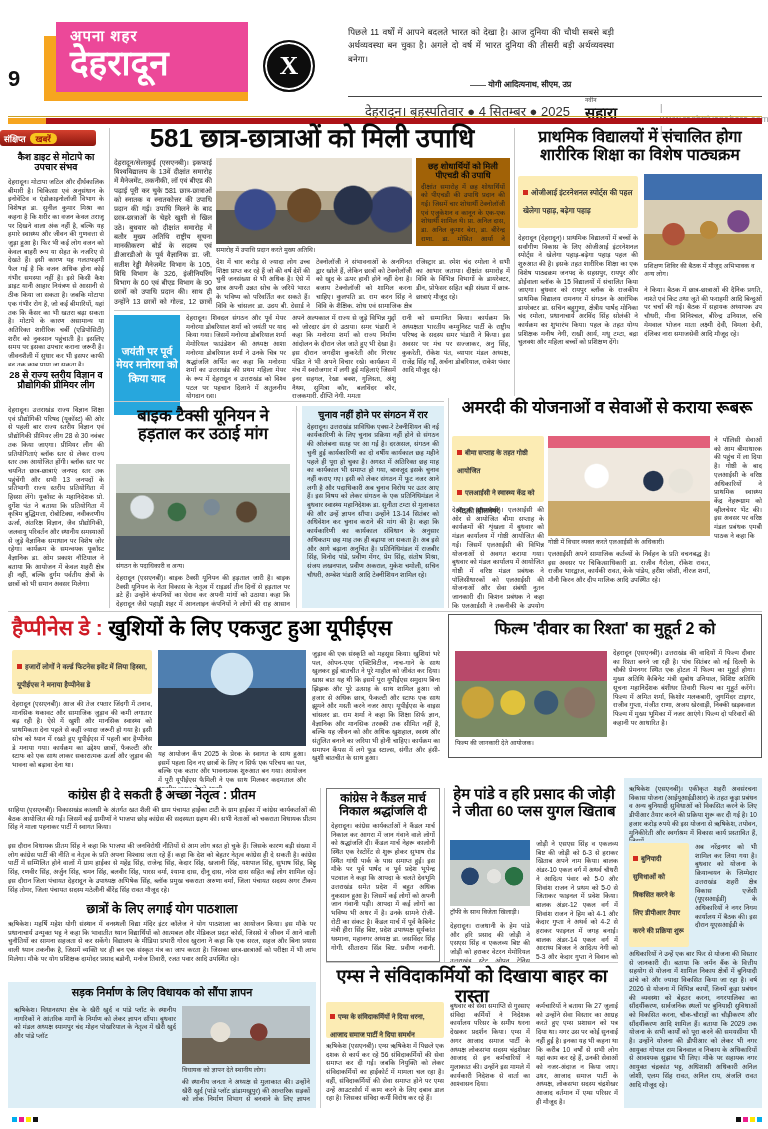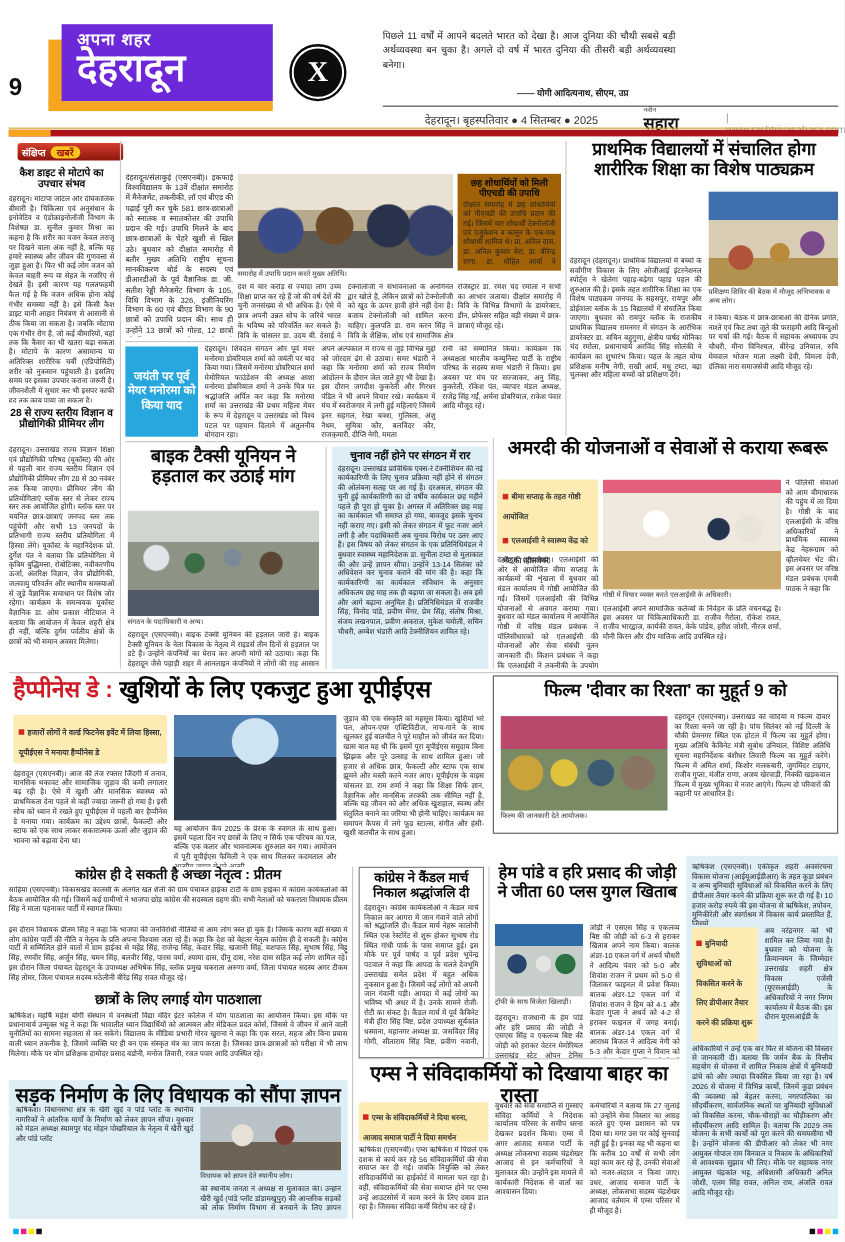--- a/index.html
+++ b/index.html
@@ -64,76 +64,80 @@
   .vr{width:1px;}
   .hr{height:1px;}
 </style>
 </head>
 <body>
 
 <div class="page">
 
   <div class="abs" style="left:8px;top:66px;width:28px;font-size:22px;font-weight:bold;color:#111;">9</div>
   <div class="abs" style="left:44px;top:36px;width:14px;height:58px;background:#f6a51f;"></div>
-  <div class="abs" style="left:56px;top:22px;width:192px;height:70px;background:#6d28d9;color:#fff;padding:3px 0 0 14px;box-sizing:border-box;">
+  <div class="abs" style="left:56px;top:22px;width:192px;height:70px;background:#ec4899;color:#fff;padding:3px 0 0 14px;box-sizing:border-box;">
     <div style="font-size:15px;font-weight:bold;letter-spacing:1px;">अपना शहर</div>
     <div style="font-size:35px;font-weight:bold;line-height:1.05;">देहरादून</div>
   </div>
   <div class="abs" style="left:44px;top:92px;width:204px;height:9px;background:#f6a51f;"></div>
 
   <div class="abs" style="left:263px;top:40px;width:48px;height:48px;border-radius:50%;background:#0d0d0d;border:2px solid #0d0d0d;box-shadow:inset 0 0 0 2px #fff;display:flex;align-items:center;justify-content:center;">
     <span style="color:#fff;font-size:26px;font-weight:bold;font-family:'Liberation Serif',serif;">X</span>
   </div>
 
   <div class="abs" style="left:348px;top:26px;width:266px;font-size:8.6px;line-height:1.55;color:#222;text-align:justify;">पिछले 11 वर्षों में आपने बदलते भारत को देखा है। आज दुनिया की चौथी सबसे बड़ी अर्थव्यवस्था बन चुका है। अगले दो वर्ष में भारत दुनिया की तीसरी बड़ी अर्थव्यवस्था बनेगा।</div>
   <div class="abs" style="left:470px;top:78px;width:200px;font-size:8px;font-weight:bold;color:#222;">—— योगी आदित्यनाथ, सीएम, उप्र</div>
 
   <div class="abs divider hr" style="left:348px;top:96px;width:414px;background:#444;"></div>
 
-  <div class="abs" style="left:360px;top:102px;width:210px;font-size:10px;color:#333;text-align:center;">देहरादून। बृहस्पतिवार ●  4 सितम्बर ●  2025</div>
+  <div class="abs" style="left:360px;top:102px;width:210px;font-size:13px;color:#333;text-align:right;">देहरादून। बृहस्पतिवार ●  4 सितम्बर ●  2025</div>
   <div class="abs" style="left:585px;top:96px;width:72px;text-align:left;">
     <div style="font-size:6px;color:#444;">नवीन</div>
     <div style="font-size:15px;font-weight:bold;color:#111;border-bottom:2px solid #cf1b26;display:inline-block;line-height:1;">सहारा</div>
   </div>
   <div class="abs" style="left:660px;top:102px;width:104px;font-size:9.5px;color:#9a9a9a;">| www.rashtriyasahara.com |</div>
 
   <div class="abs" style="left:8px;top:116px;width:754px;height:1px;background:#c9a227;"></div>
   <div class="abs" style="left:8px;top:118px;width:754px;height:6px;background:#ad1218;"></div>
   <div class="abs" style="left:8px;top:118px;width:38px;height:6px;background:#f6a51f;"></div>
 
-  <div class="abs" style="left:16px;top:130px;width:96px;height:16px;background:linear-gradient(180deg,#d4402e,#8c150d);border-radius:3px;display:flex;align-items:center;padding:0 4px;gap:4px;box-sizing:border-box;">
+  <div class="abs" style="left:0;top:130px;width:96px;height:16px;background:linear-gradient(180deg,#d4402e,#8c150d);border-radius:3px;display:flex;align-items:center;padding:0 4px;gap:4px;box-sizing:border-box;">
     <span style="color:#fff;font-weight:bold;font-size:8.5px;">संक्षिप्त</span>
     <span style="background:#f7c51e;color:#a01309;font-weight:bold;font-size:8.5px;border-radius:7px;padding:0 6px;">खबरें</span>
   </div>
   <div class="abs headline" style="left:8px;top:152px;width:96px;font-size:9.3px;">कैश डाइट से मोटापे का उपचार संभव</div>
   <div class="abs body-txt sm" style="left:8px;top:178px;width:96px;height:188px;">देहरादून। मोटापा जटिल और दीर्घकालिक बीमारी है। चिकित्सा एवं अनुसंधान के इनोवेटिव व एंडोक्राइनोलॉजी विभाग के विशेषज्ञ डा. सुनील कुमार मिश्रा का कहना है कि शरीर का वजन केवल तराजू पर दिखने वाला अंक नहीं है, बल्कि यह हमारे स्वास्थ्य और जीवन की गुणवत्ता से जुड़ा हुआ है। फिर भी कई लोग वजन को केवल बाहरी रूप या सेहत के नजरिए से देखते हैं। इसी कारण यह गलतफहमी फैल गई है कि वजन अधिक होना कोई गंभीर समस्या नहीं है। इसे किसी कैश डाइट यानी आहार नियंत्रण से आसानी से ठीक किया जा सकता है। जबकि मोटापा एक गंभीर रोग है, जो कई बीमारियों, यहां तक कि कैंसर का भी खतरा बढ़ा सकता है। मोटापे के कारण असामान्य या अतिरिक्त शारीरिक चर्बी (एडिपोसिटी) शरीर को नुकसान पहुंचाती है। इसलिए समय पर इसका उपचार कराना जरूरी है। जीवनशैली में सुधार कर भी इसपर काफी हद तक काबू पाया जा सकता है।</div>
   <div class="abs headline" style="left:8px;top:370px;width:96px;font-size:9.3px;">28 से राज्य स्तरीय विज्ञान व प्रौद्योगिकी प्रीमियर लीग</div>
   <div class="abs body-txt sm" style="left:8px;top:406px;width:96px;height:200px;">देहरादून। उत्तराखंड राज्य विज्ञान शिक्षा एवं प्रौद्योगिकी परिषद (यूकॉस्ट) की ओर से पहली बार राज्य स्तरीय विज्ञान एवं प्रौद्योगिकी प्रीमियर लीग 28 से 30 नवंबर तक किया जाएगा। प्रीमियर लीग की प्रतियोगिताएं ब्लॉक स्तर से लेकर राज्य स्तर तक आयोजित होंगी। ब्लॉक स्तर पर चयनित छात्र-छात्राएं जनपद स्तर तक पहुंचेंगी और सभी 13 जनपदों के प्रतिभागी राज्य स्तरीय प्रतियोगिता में हिस्सा लेंगे। यूकॉस्ट के महानिदेशक प्रो. दुर्गेश पंत ने बताया कि प्रतियोगिता में कृत्रिम बुद्धिमत्ता, रोबोटिक्स, नवीकरणीय ऊर्जा, अंतरिक्ष विज्ञान, जैव प्रौद्योगिकी, जलवायु परिवर्तन और स्थानीय समस्याओं से जुड़े वैज्ञानिक समाधान पर विशेष जोर रहेगा। कार्यक्रम के समन्वयक यूकॉस्ट वैज्ञानिक डा. ओम प्रकाश नौटियाल ने बताया कि आयोजन में केवल शहरी क्षेत्र ही नहीं, बल्कि दुर्गम पर्वतीय क्षेत्रों के छात्रों को भी समान अवसर मिलेगा।</div>
   <div class="abs divider vr" style="left:109px;top:128px;height:480px;"></div>
 
+  <div class="abs headline" style="left:114px;top:124px;width:396px;font-size:26px;">581 छात्र-छात्राओं को मिली उपाधि</div>
   <div class="abs body-txt" style="left:114px;top:158px;width:98px;height:148px;">देहरादून/सेलाकुई (एसएनबी)। इकफाई विश्वविद्यालय के 13वें दीक्षांत समारोह में मैनेजमेंट, तकनीकी, लॉ एवं बीएड की पढ़ाई पूरी कर चुके 581 छात्र-छात्राओं को स्नातक व स्नातकोत्तर की उपाधि प्रदान की गई। उपाधि मिलने के बाद छात्र-छात्राओं के चेहरे खुशी से खिल उठे। बुधवार को दीक्षांत समारोह में बतौर मुख्य अतिथि राष्ट्रीय सूचना मानकीकरण बोर्ड के सदस्य एवं डीआरडीओ के पूर्व वैज्ञानिक डा. जी. सतीश रेड्डी मैनेजमेंट विभाग के 105, विधि विभाग के 326, इंजीनियरिंग विभाग के 60 एवं बीएड विभाग के 90 छात्रों को उपाधि प्रदान की। साथ ही उन्होंने 13 छात्रों को गोल्ड, 12 छात्रों को सिल्वर एवं 13 को ब्रांज मेडल से सम्मानित किया।</div>
   <div class="abs photo ph-conv" style="left:216px;top:158px;width:196px;height:86px;"></div>
   <div class="abs cap" style="left:216px;top:246px;width:196px;">समारोह में उपाधि प्रदान करते मुख्य अतिथि।</div>
   <div class="abs body-txt sm" style="left:216px;top:258px;width:94px;height:50px;">देश में चार करोड़ से ज्यादा लोग उच्च शिक्षा प्राप्त कर रहे हैं जो की वर्ष देशें की चुनी जनसंख्या से भी अधिक है। ऐसे में छात्र अपनी उन्नत सोच के जरिये भारत के भविष्य को परिवर्तित कर सकते हैं। विवि के चांसलर डा. उदय बी. देसाई ने कहा कि मौजूदा दौर में तकनीक का महत्व बढ़ गया है।</div>
   <div class="abs body-txt sm" style="left:316px;top:258px;width:96px;height:50px;">टेक्नोलॉजी ने संभावनाओं के अनगिनत द्वार खोले हैं, लेकिन छात्रों को टेक्नोलॉजी को खुद के ऊपर हावी होने नहीं देना है। बजाय टेक्नोलॉजी को शामिल करना चाहिए। कुलपति डा. राम करन सिंह ने विवि के शैक्षिक, शोध एवं सामाजिक क्षेत्र में किये गए कार्यों की जानकारी दी।</div>
   <div class="abs blue-box" style="left:416px;top:158px;width:94px;height:88px;box-sizing:border-box;">
     <div class="headline" style="font-size:8.3px;margin-bottom:2px;">छह शोधार्थियों को मिली पीएचडी की उपाधि</div>
     <div class="body-txt sm" style="height:58px;">दीक्षांत समारोह में छह शोधार्थियों को पीएचडी की उपाधि प्रदान की गई। जिसमें चार शोधार्थी टेक्नोलॉजी एवं एजुकेशन व कानून के एक-एक शोधार्थी शामिल थे। प्रा. अनिल दास, डा. अनिल कुमार बेरा, डा. बीरेन्द्र राणा, डा. मोहित आर्या ने इंजीनियरिंग व टेक्नोलॉजी में अपना शोध कार्य पूर्ण किया।</div>
   </div>
   <div class="abs body-txt sm" style="left:416px;top:258px;width:94px;height:50px;">रजिस्ट्रार डा. रमेश चंद रमोला ने सभी का आभार जताया। दीक्षांत समारोह में विवि के विभिन्न विभागों के डायरेक्टर, डीन, प्रोफेसर सहित बड़ी संख्या में छात्र-छात्राएं मौजूद रहे।</div>
   <div class="abs divider hr" style="left:114px;top:310px;width:396px;"></div>
 
   <div class="abs divider vr" style="left:514px;top:128px;height:268px;"></div>
   <div class="abs headline" style="left:518px;top:128px;width:244px;font-size:16px;">प्राथमिक विद्यालयों में संचालित होगा शारीरिक शिक्षा का विशेष पाठ्यक्रम</div>
+  <div class="abs yellow-box" style="left:518px;top:176px;width:120px;height:52px;box-sizing:border-box;">
+    <span class="red-bullet"></span><span class="yb-txt">ओजीआई इंटरनेशनल स्पोर्ट्स की पहल खेलेगा पहाड़, बढ़ेगा पहाड़</span>
+  </div>
   <div class="abs photo ph-class" style="left:644px;top:174px;width:118px;height:86px;"></div>
   <div class="abs cap" style="left:644px;top:262px;width:118px;">प्रशिक्षण शिविर की बैठक में मौजूद अभिभावक व अन्य लोग।</div>
   <div class="abs body-txt sm" style="left:518px;top:234px;width:120px;height:158px;">देहरादून (देहरादून)। प्राथमिक विद्यालयों में बच्चों के सर्वांगीण विकास के लिए ओजीआई इंटरनेशनल स्पोर्ट्स ने खेलेगा पहाड़-बढ़ेगा पहाड़ पहल की शुरुआत की है। इसके तहत शारीरिक शिक्षा का एक विशेष पाठ्यक्रम जनपद के सहसपुर, रायपुर और डोईवाला ब्लॉक के 15 विद्यालयों में संचालित किया जाएगा। बुधवार को रायपुर ब्लॉक के राजकीय प्राथमिक विद्यालय रामनगर में संगठन के आरंभिक डायरेक्टर डा. सचिन बहुगुणा, क्षेत्रीय पार्षद मोनिका चंद रमोला, प्रधानाचार्य अरविंद सिंह सोलंकी ने कार्यक्रम का शुभारंभ किया। पहल के तहत योग्य प्रशिक्षक मनीष नेगी, राखी आर्य, मधु टम्टा, बद्रा चुलक्श और महिला बच्चों को प्रशिक्षण देंगे।</div>
   <div class="abs body-txt sm" style="left:644px;top:286px;width:118px;height:106px;">ने किया। बैठक में छात्र-छात्राओं की दैनिक प्रगति, नाश्ते एवं किट तथा जूते की फराहमी आदि बिन्दुओं पर चर्चा की गई। बैठक में सहायक अध्यापक उप चौधरी, मीना विनिश्चल, बीरेन्द्र उनियाल, रुचि मेमवाल भोजन माता लक्ष्मी देवी, विमला देवी, दंलिका नारा समाजसेवी आदि मौजूद रहे।</div>
 
-  <div class="abs cyan-box" style="left:114px;top:315px;width:66px;height:82px;font-size:10.5px;line-height:1.3;padding:2px;box-sizing:border-box;">जयंती पर पूर्व मेयर मनोरमा को किया याद</div>
+  <div class="abs cyan-box" style="left:114px;top:315px;width:66px;height:100px;font-size:10.5px;line-height:1.3;padding:2px;box-sizing:border-box;">जयंती पर पूर्व मेयर मनोरमा को किया याद</div>
   <div class="abs body-txt sm" style="left:186px;top:314px;width:100px;height:84px;">देहरादून। शिवदल संगठन और पूर्व मेयर मनोरमा डोबरियाल शर्मा को जयंती पर याद किया गया। जिसमें मनोरमा डोबरियाल शर्मा मेमोरियल फाउंडेशन की अध्यक्ष आशा मनोरमा डोबरियाल शर्मा ने उनके चित्र पर श्रद्धांजलि अर्पित कर कहा कि मनोरमा शर्मा का उत्तराखंड की प्रथम महिला मेयर के रूप में देहरादून व उत्तराखंड को विश्व पटल पर पहचान दिलाने में अतुलनीय योगदान रहा।</div>
   <div class="abs body-txt sm" style="left:292px;top:314px;width:104px;height:84px;">अपने अल्पकाल में राज्य से जुड़े विभिन्न मुद्दों को जोरदार ढंग से उठाया। समर भंडारी ने कहा कि मनोरमा शर्मा को राज्य निर्माण आंदोलन के दौरान जेल जाते हुए भी देखा है। इस दौरान जगदीश कुकरेती और गिरधर पंडित ने भी अपने विचार रखे। कार्यक्रम में मंच में स्वरोजगार में लगी हुई महिलाएं जिसमें इनर सहगल, रेखा बक्श, गुलिस्ता, अंशु नैथम, सुमित्रा कौर, बलविंदर कौर, राजकुमारी, दीप्ति नेगी, ममता</div>
   <div class="abs body-txt sm" style="left:402px;top:314px;width:108px;height:84px;">रानी को सम्मानित किया। कार्यक्रम कि अध्यक्षता भारतीय कम्युनिस्ट पार्टी के राष्ट्रीय परिषद के सदस्य समर भंडारी ने किया। इस अवसर पर मंच पर सज्जाकर, अनु सिंह, कुकरेती, रॉकेश पंत, व्यापार मंडल अध्यक्ष, राजेंद्र सिंह गर्ई, अर्चना डोबरियाल, राकेश पंवार आदि मौजूद रहे।</div>
   <div class="abs divider hr" style="left:114px;top:401px;width:330px;"></div>
 
   <div class="abs headline" style="left:116px;top:406px;width:174px;font-size:16.5px;">बाइक टैक्सी यूनियन ने हड़ताल कर उठाई मांग</div>
   <div class="abs photo ph-crowd" style="left:116px;top:464px;width:174px;height:96px;"></div>
   <div class="abs cap" style="left:116px;top:562px;width:174px;">संगठन के पदाधिकारी व अन्य।</div>
   <div class="abs body-txt sm" style="left:116px;top:574px;width:174px;height:34px;">देहरादून (एसएनबी)। बाइक टैक्सी यूनियन की हड़ताल जारी है। बाइक टैक्सी यूनियन के नेता विकास के नेतृत्व में राइडर्स तीन दिनों से हड़ताल पर डटे हैं। उन्होंने कंपनियों का घेराव कर अपनी मांगों को उठाया। कहा कि देहरादून जैसे पहाड़ी शहर में आनलाइन कंपनियों ने लोगों की राह आसान किया है। राइडर्स ने पांच मुख्य मांगों को उठाते हुए कहा कि किराया बढ़ाया जाए और राइडर्स की समस्याओं के निराकरण के लिए एक नियमित व्यवस्था बनाने की मांग की गई।</div>
   <div class="abs divider vr" style="left:296px;top:406px;height:202px;"></div>
@@ -161,21 +165,21 @@
   </div>
   <div class="abs yellow-box" style="left:12px;top:650px;width:140px;height:44px;box-sizing:border-box;">
     <span class="red-bullet"></span><span class="yb-txt" style="font-size:7px;">हजारों लोगों ने वर्ल्ड फिटनेस इवेंट में लिया हिस्सा, यूपीईएस ने मनाया हैप्पीनेस डे</span>
   </div>
   <div class="abs body-txt sm" style="left:12px;top:700px;width:140px;height:88px;">देहरादून (एसएनबी)। आज की तेज रफ्तार जिंदगी में तनाव, मानसिक थकावट और सामाजिक जुड़ाव की कमी लगातार बढ़ रही है। ऐसे में खुशी और मानसिक स्वास्थ्य को प्राथमिकता देना पहले से कहीं ज्यादा जरूरी हो गया है। इसी सोच को ध्यान में रखते हुए यूपीईएस में पहली बार हैप्पीनेस डे मनाया गया। कार्यक्रम का उद्देश्य छात्रों, फैकल्टी और स्टाफ को एक साथ लाकर सकारात्मक ऊर्जा और जुड़ाव की भावना को बढ़ावा देना था।</div>
   <div class="abs photo ph-stage" style="left:158px;top:650px;width:148px;height:96px;"></div>
   <div class="abs body-txt sm" style="left:158px;top:750px;width:148px;height:38px;">यह आयोजन कैंप 2025 के प्रेरक के स्वागत के साथ हुआ। इसमें पहला दिन नए छात्रों के लिए न सिर्फ एक परिचय का पल, बल्कि एक कतार और भावनात्मक शुरुआत बन गया। आयोजन में पूरी यूपीईएस फैमिली ने एक साथ मिलकर कदमताल और आत्मीय जुड़ाव से परे आत्मी</div>
   <div class="abs body-txt sm" style="left:312px;top:650px;width:128px;height:138px;">जुड़ाव की एक संस्कृति को महसूस किया। खुशियां भरे पल, ओपन-एयर एक्टिविटीज, नाच-गाने के साथ खुलकर हुई बातचीत ने पूरे माहौल को जीवंत कर दिया। खास बात यह थी कि इसमें पूरा यूपीईएस समुदाय बिना झिझक और पूरे उत्साह के साथ शामिल हुआ। जो हजार से अधिक छात्र, फैकल्टी और स्टाफ एक साथ झूमने और मस्ती करने नजर आए। यूपीईएस के वाइस चांसलर डा. राम शर्मा ने कहा कि शिक्षा सिर्फ ज्ञान, वैज्ञानिक और मानसिक तरक्की तक सीमित नहीं है, बल्कि यह जीवन को और अधिक खुशहाल, स्वस्थ और संतुलित बनाने का जरिया भी होनी चाहिए। कार्यक्रम का समापन कैंपस में लगे फूड स्टाल्स, संगीत और हंसी-खुशी बातचीत के साथ हुआ।</div>
 
   <div class="abs" style="left:448px;top:614px;width:314px;height:144px;border:1px solid #555;box-sizing:border-box;">
-    <div class="headline" style="margin-top:5px;font-size:16px;">फिल्म 'दीवार का रिश्ता' का मुहूर्त 9 को</div>
+    <div class="headline" style="margin-top:5px;font-size:16px;">फिल्म 'दीवार का रिश्ता' का मुहूर्त 2 को</div>
     <div class="photo ph-film" style="position:absolute;left:6px;top:36px;width:152px;height:86px;"></div>
     <div class="cap" style="position:absolute;left:6px;top:124px;width:152px;">फिल्म की जानकारी देते आयोजक।</div>
     <div class="body-txt sm" style="position:absolute;left:164px;top:34px;width:142px;height:104px;">देहरादून (एसएनबी)। उत्तराखंड की वादियों में फिल्म दीवार का रिश्ता बनने जा रही है। पांच सितंबर को नई दिल्ली के चौकी प्रेमनगर स्थित एक होटल में फिल्म का मुहूर्त होगा। मुख्य अतिथि कैबिनेट मंत्री सुबोध उनियाल, विशिष्ट अतिथि सूचना महानिर्देशक बंशीधर तिवारी फिल्म का मुहूर्त करेंगे। फिल्म में अमित शर्मा, किशोर मलकबारी, जुगमिंदर टाइगर, राजीव गुप्ता, मंजीत राणा, अजय खेरवाड़ी, निक्की खड़कवाल फिल्म में मुख्य भूमिका में नजर आएंगे। फिल्म दो परिवारों की कहानी पर आधारित है।</div>
   </div>
 
   <div class="abs headline" style="left:8px;top:788px;width:308px;font-size:12.5px;">कांग्रेस ही दे सकती है अच्छा नेतृत्व : प्रीतम</div>
   <div class="abs body-txt sm" style="left:8px;top:806px;width:308px;height:34px;">साहिया (एसएनबी)। विकासखंड कालसी के अंतर्गत खत शैली की ग्राम पंचायत हाईका टाटी के ग्राम हाईका में कांग्रेस कार्यकर्ताओं की बैठक आयोजित की गई। जिसमें कई ग्रामीणों ने भाजपा छोड़ कांग्रेस की सदस्यता ग्रहण की। सभी नेताओं को चकराता विधायक प्रीतम सिंह ने माला पहनाकर पार्टी में स्वागत किया।</div>
   <div class="abs body-txt sm" style="left:8px;top:842px;width:308px;height:56px;">इस दौरान विधायक प्रीतम सिंह ने कहा कि भाजपा की जनविरोधी नीतियों से आम लोग त्रस्त हो चुके हैं। जिसके कारण बड़ी संख्या में लोग कांग्रेस पार्टी की नीति व नेतृत्व के प्रति अपना विश्वास जता रहे हैं। कहा कि देश को बेहतर नेतृत्व कांग्रेस ही दे सकती है। कांग्रेस पार्टी में सम्मिलित होने वालों में ग्राम हाईका से महेंद्र सिंह, राजेन्द्र सिंह, केदार सिंह, खजानी सिंह, यशपाल सिंह, सुभाष सिंह, बिट्टू सिंह, रणवीर सिंह, अर्जुन सिंह, चमन सिंह, बलवीर सिंह, पारस वर्मा, श्यामा दास, दीनू दास, नरेश दास सहित कई लोग शामिल रहे। इस दौरान जिला पंचायत देहरादून के उपाध्यक्ष अभिषेक सिंह, ब्लॉक प्रमुख चकराता अरुणा वर्मा, जिला पंचायत सदस्य अगर टीकम सिंह तोमर, जिला पंचायत सदस्य मठेलीनी बीरेंद्र सिंह रावत मौजूद रहे।</div>
   <div class="abs headline" style="left:8px;top:902px;width:308px;font-size:12.5px;">छात्रों के लिए लगाई योग पाठशाला</div>
   <div class="abs body-txt sm" style="left:8px;top:920px;width:308px;height:58px;">ऋषिकेश। महर्षि महेश योगी संस्थान में वनस्थली विद्या मंदिर इंटर कॉलेज ने योग पाठशाला का आयोजन किया। इस मौके पर प्रधानाचार्य उन्मुक्त भट्ट ने कहा कि भावातीत ध्यान विद्यार्थियों को आत्मबल और मेडिकल प्रदत कोर्स, जिससे वे जीवन में आने वाली चुनौतियों का सामना सहजता से कर सकेंगे। विद्यालय के मीडिया प्रभारी गोरव खुराना ने कहा कि एक सरल, सहज और बिना प्रयास वाली ध्यान तकनीक है, जिसमें व्यक्ति घर ही बन एक संस्कृत मंत्र का जाप करता है। जिसका छात्र-छात्राओं को परीक्षा में भी लाभ मिलेगा। मौके पर योग प्रशिक्षक दामोदर प्रसाद बडोनी, मनोज तिवारी, रजत पवार आदि उपस्थित रहे।</div>
@@ -198,21 +202,21 @@
     <div style="position:relative;height:104px;margin-top:2px;">
       <div class="yellow-box" style="position:absolute;left:0;top:0;width:60px;height:104px;box-sizing:border-box;padding:4px;">
         <span class="red-bullet"></span><span class="yb-txt" style="font-size:6.8px;">बुनियादी सुविधाओं को विकसित करने के लिए डीपीआर तैयार करने की प्रक्रिया शुरू</span>
       </div>
       <div class="body-txt sm" style="position:absolute;left:66px;top:0;width:62px;height:104px;">अब नरेंद्रनगर को भी शामिल कर लिया गया है। बुधवार को योजना के क्रियान्वयन के जिम्मेदार उत्तराखंड शहरी क्षेत्र विकास एजेंसी (यूएसआईडी) के अधिकारियों ने नगर निगम कार्यालय में बैठक की। इस दौरान यूएसआईडी के</div>
     </div>
     <div class="body-txt sm" style="height:142px;margin-top:3px;">अधिकारियों ने उन्हें एक बार फिर से योजना की विस्तार से जानकारी दी। बताया कि जर्मन बैंक के वित्तीय सहयोग से योजना में शामिल निकाय क्षेत्रों में बुनियादी ढांचे को और ज्यादा विकसित किया जा रहा है। वर्ष 2026 से योजना में विभिन्न कार्यों, जिनमें कूड़ा प्रबंधन की व्यवस्था को बेहतर करना, नगरपालिका का सौंदर्यीकरण, सार्वजनिक स्थलों पर बुनियादी सुविधाओं को विकसित करना, चौक-चौराहों का चौड़ीकरण और सौंदर्यीकरण आदि शामिल हैं। बताया कि 2029 तक योजना के सभी कार्यों को पूरा करने की समयसीमा भी है। उन्होंने योजना की डीपीआर को लेकर भी नगर आयुक्त गोपाल राम बिनवाल व निकाय के अधिकारियों से आवश्यक सुझाव भी लिए। मौके पर सहायक नगर आयुक्त चंद्रकांत भट्ट, अधिशासी अधिकारी अनिल जोशी, एलम सिंह रावत, अनिल राय, अंजलि रावत आदि मौजूद रहे।</div>
   </div>
 
   <div class="abs blue-article" style="left:8px;top:982px;width:308px;height:126px;padding:4px 6px;box-sizing:border-box;">
-    <div class="headline" style="font-size:18px;">सड़क निर्माण के लिए विधायक को सौंपा ज्ञापन</div>
+    <div class="headline" style="font-size:11px;">सड़क निर्माण के लिए विधायक को सौंपा ज्ञापन</div>
     <div class="body-txt sm" style="position:absolute;left:6px;top:24px;width:162px;height:94px;">ऋषिकेश। विधानसभा क्षेत्र के खैरी खुर्द व पांडे प्लॉट के स्थानीय नागरिकों ने आंतरिक मार्गों के निर्माण को लेकर ज्ञापन सौंपा। बुधवार को मंडल अध्यक्ष स्यामपुर चंद मोहन पोखरियाल के नेतृत्व में खैरी खुर्द और पांडे प्लॉट</div>
     <div class="photo ph-memo" style="position:absolute;left:174px;top:24px;width:128px;height:58px;"></div>
     <div class="cap" style="position:absolute;left:174px;top:84px;width:128px;">विधायक को ज्ञापन देते स्थानीय लोग।</div>
     <div class="body-txt sm" style="position:absolute;left:174px;top:96px;width:128px;height:24px;">की स्थानीय जनता ने अध्यक्ष से मुलाकात की। उन्होंने खैरी खुर्द (पांडे प्लॉट डांडामखूपुर) की आन्तरिक सड़कों को लोक निर्माण विभाग से बनवाने के लिए ज्ञापन दिया। इस सम्बन्ध में विधायक ने सकारात्मक कार्यवाही करने का आश्वासन दिया। ज्ञापन देने वाले प्रतिनिधिमंडल में हरजीत रेसवाल, अमरदेव बडोनी, कुलदीप जोशी, गौतम सिंह नेगी, गुरुद्व दत्त मजमदार्इ, एवं मंडल अध्यक्ष स्यामपुर भाजपा चन्द्र मोहन पोखरियाल शामिल थे।</div>
   </div>
 
   <div class="abs divider hr" style="left:326px;top:962px;width:292px;"></div>
   <div class="abs headline" style="left:326px;top:966px;width:292px;font-size:18px;">एम्स ने संविदाकर्मियों को दिखाया बाहर का रास्ता</div>
   <div class="abs yellow-box" style="left:326px;top:1002px;width:118px;height:36px;box-sizing:border-box;padding:3px 4px;">
     <span class="red-bullet"></span><span class="yb-txt" style="font-size:6.8px;">एम्स के संविदाकर्मियों ने दिया धरना, आजाद समाज पार्टी ने दिया समर्थन</span>

